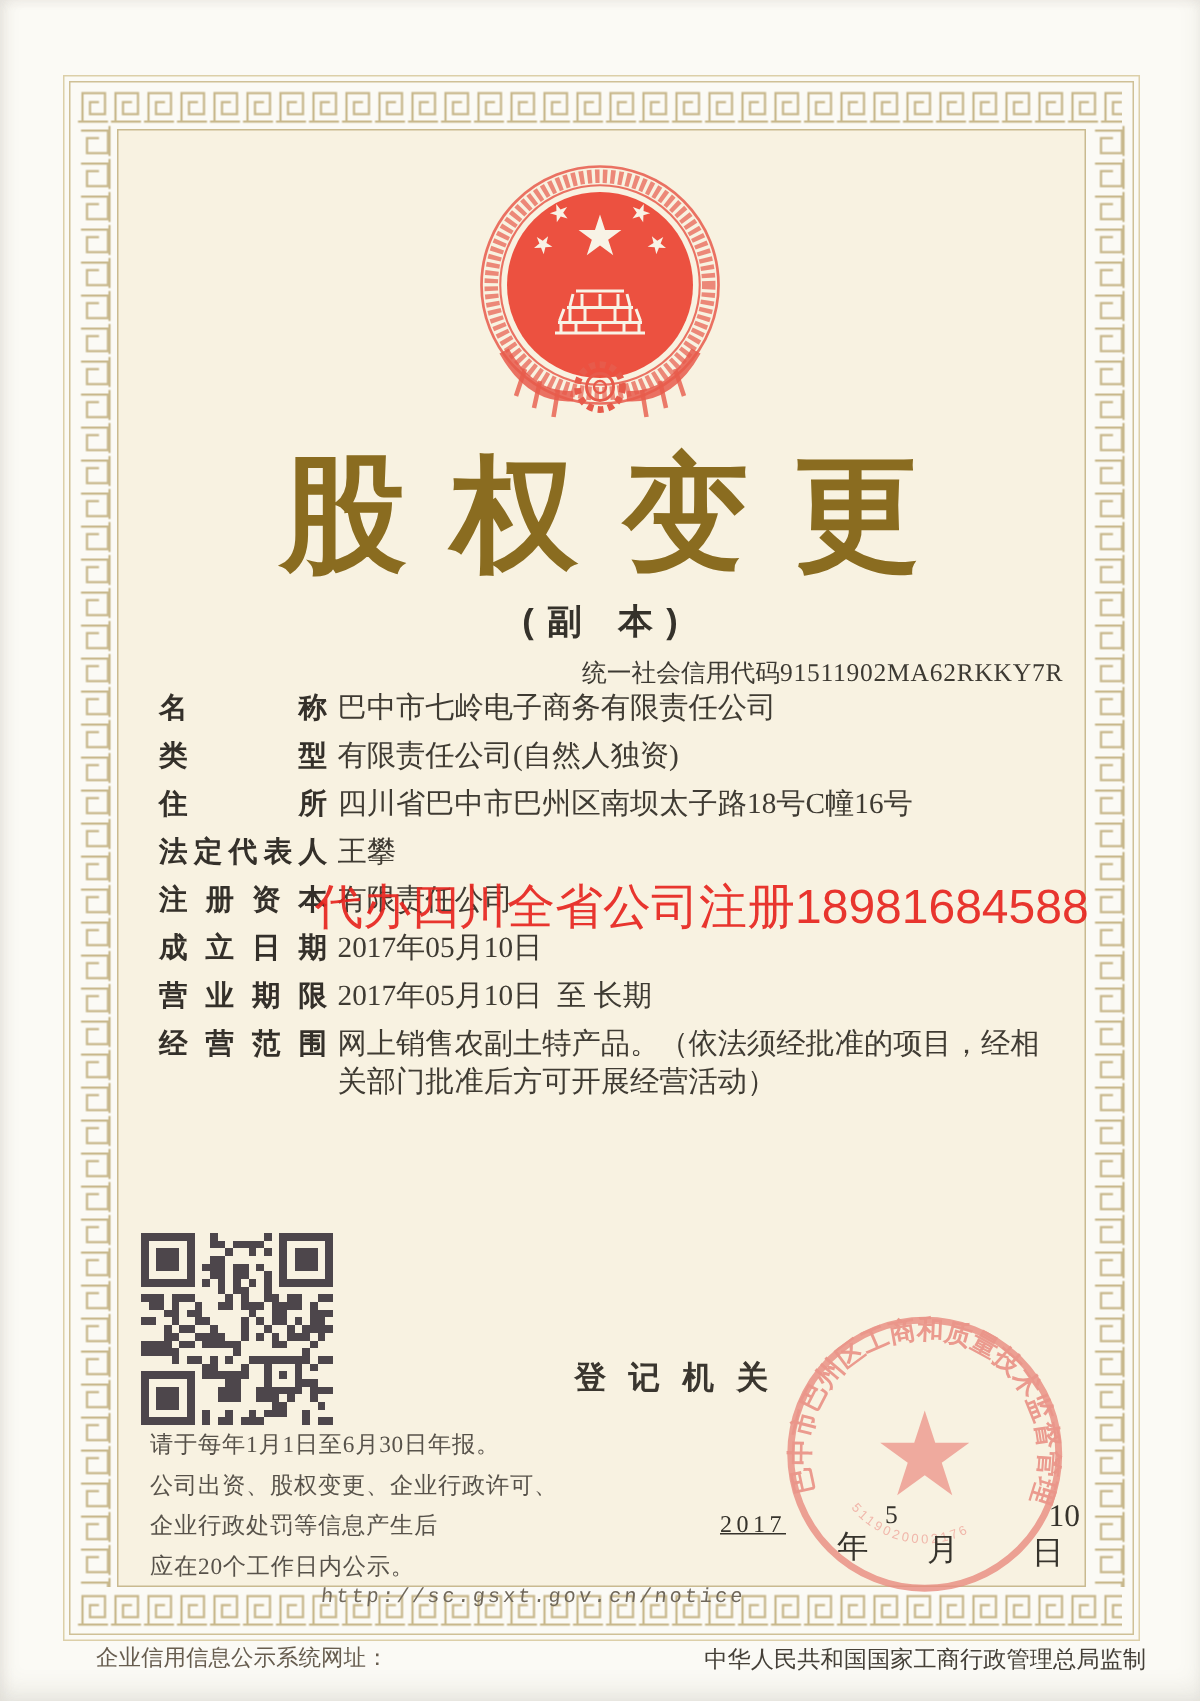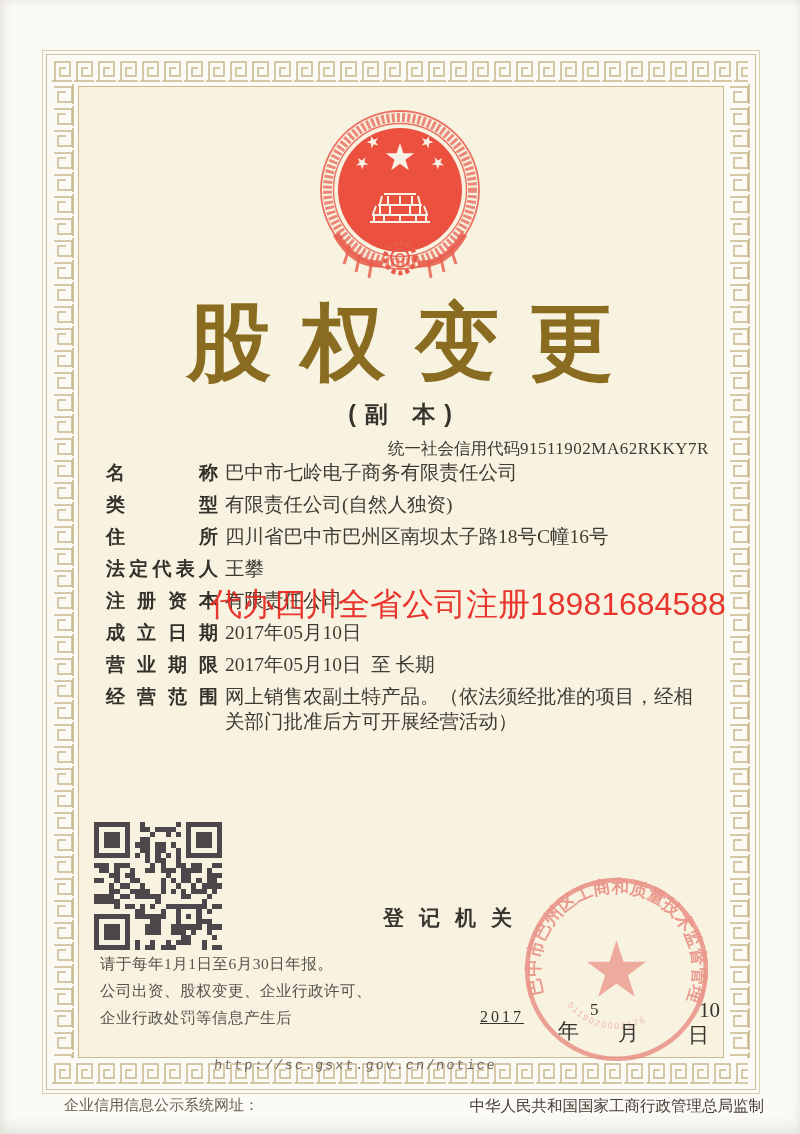--- a/index.html
+++ b/index.html
@@ -501,20 +501,21 @@
       <rect x="15" y="24" width="1" height="1" fill="#4d464b"></rect>
       <rect x="21" y="24" width="1" height="1" fill="#4d464b"></rect>
       <rect x="23" y="24" width="1" height="1" fill="#4d464b"></rect>
       <rect x="24" y="24" width="1" height="1" fill="#4d464b"></rect>
     </svg>
 
   <div id="notes" class="abs">
       <div>请于每年1月1日至6月30日年报。</div>
       <div>公司出资、股权变更、企业行政许可、</div>
       <div>企业行政处罚等信息产生后</div>
+      <div>应在20个工作日内公示。</div>
     </div>
 
   <div class="abs reg-label">登记机关</div>
 
   <svg id="seal" class="abs" viewBox="0 0 195 195">
     <defs>
       <path id="sealArc" d="M 25.6 122 A 76 76 0 1 1 168.4 122" fill="none"></path>
       <path id="serialArc" d="M 43 123 A 62 62 0 0 0 151 123" fill="none"></path>
     </defs>
     <circle cx="97" cy="96" r="88" fill="none" stroke="#e8897e" stroke-width="4.5" opacity=".9"></circle>

